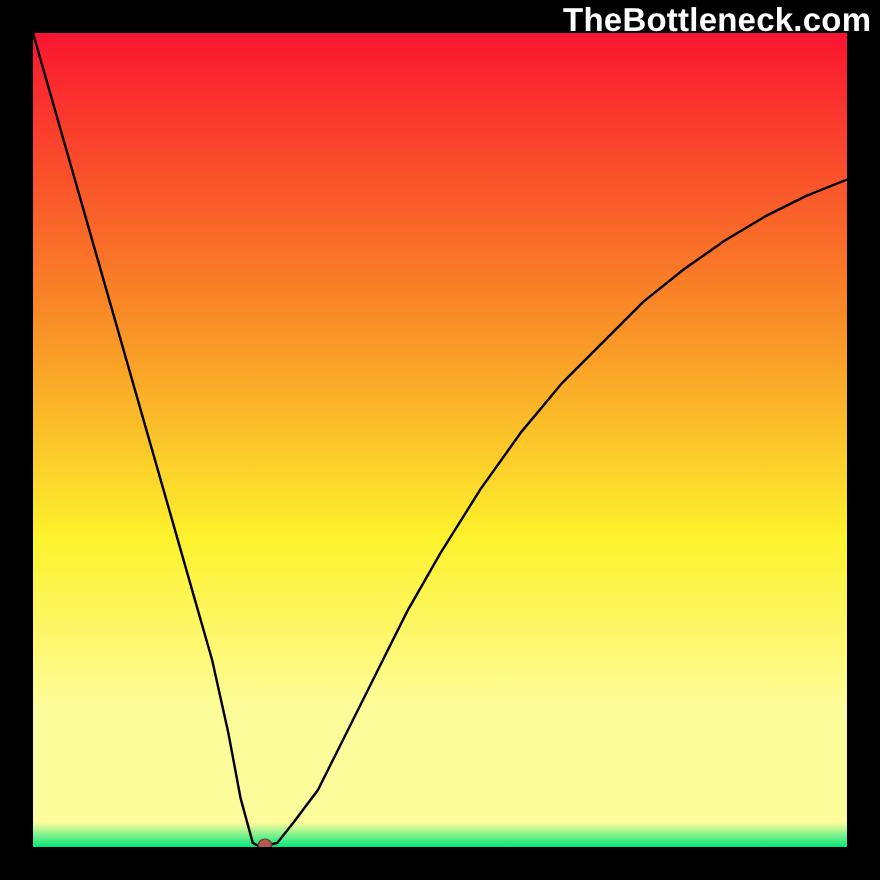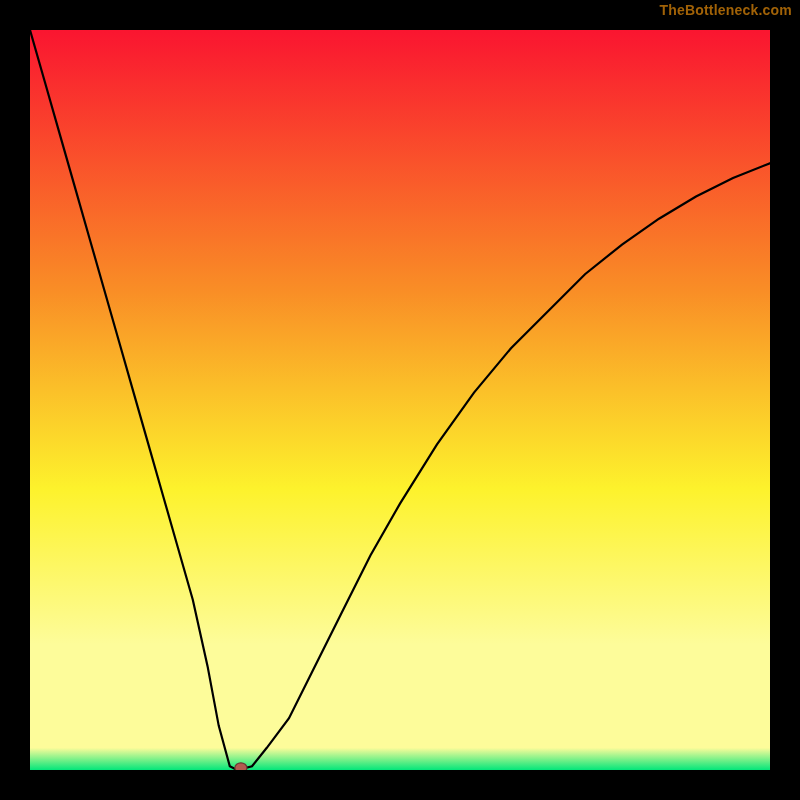--- a/index.html
+++ b/index.html
@@ -14,22 +14,22 @@
   .frame {
     position: relative;
     width: 800px;
     height: 800px;
     background: #000;
   }
   .watermark {
     position: absolute;
     top: 2px;
     right: 8px;
-    color: #a16207;
-    font-size: 14px;
+    color: #ffffff;
+    font-size: 30px;
     font-weight: 600;
     letter-spacing: 0.2px;
     user-select: none;
   }
   .plot-wrap {
     position: absolute;
     left: 30px;
     top: 30px;
     width: 740px;
     height: 740px;

